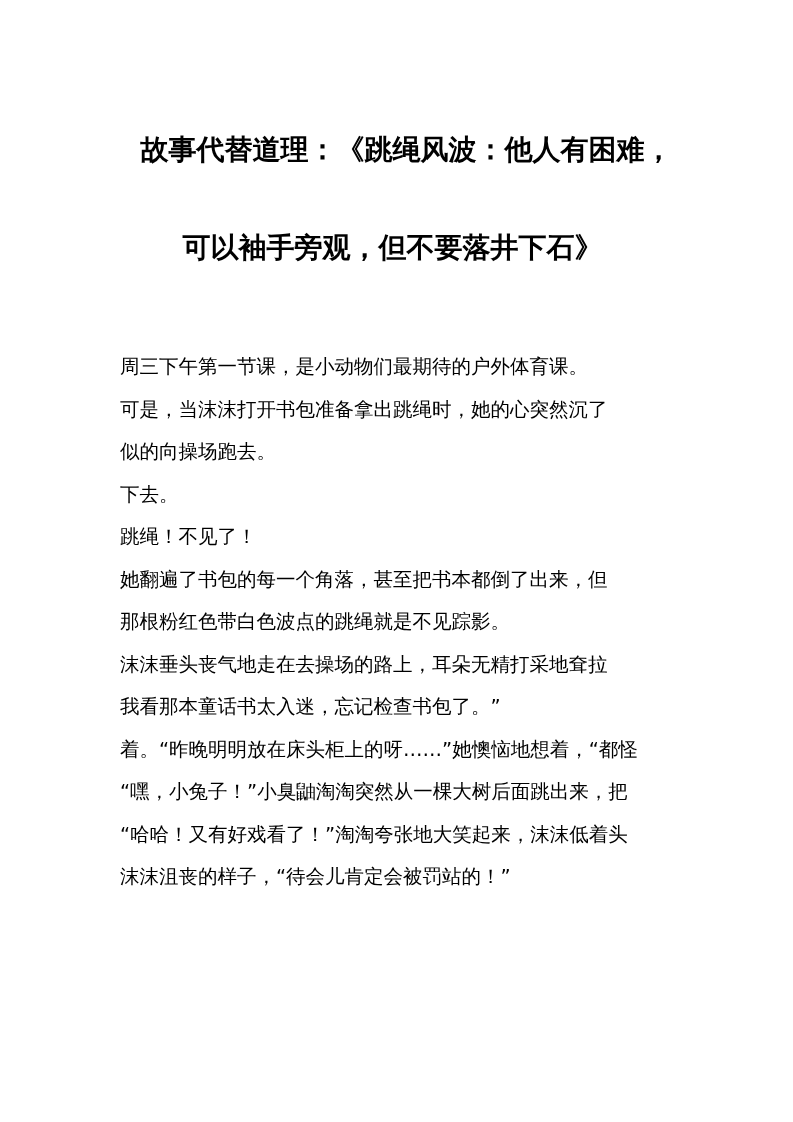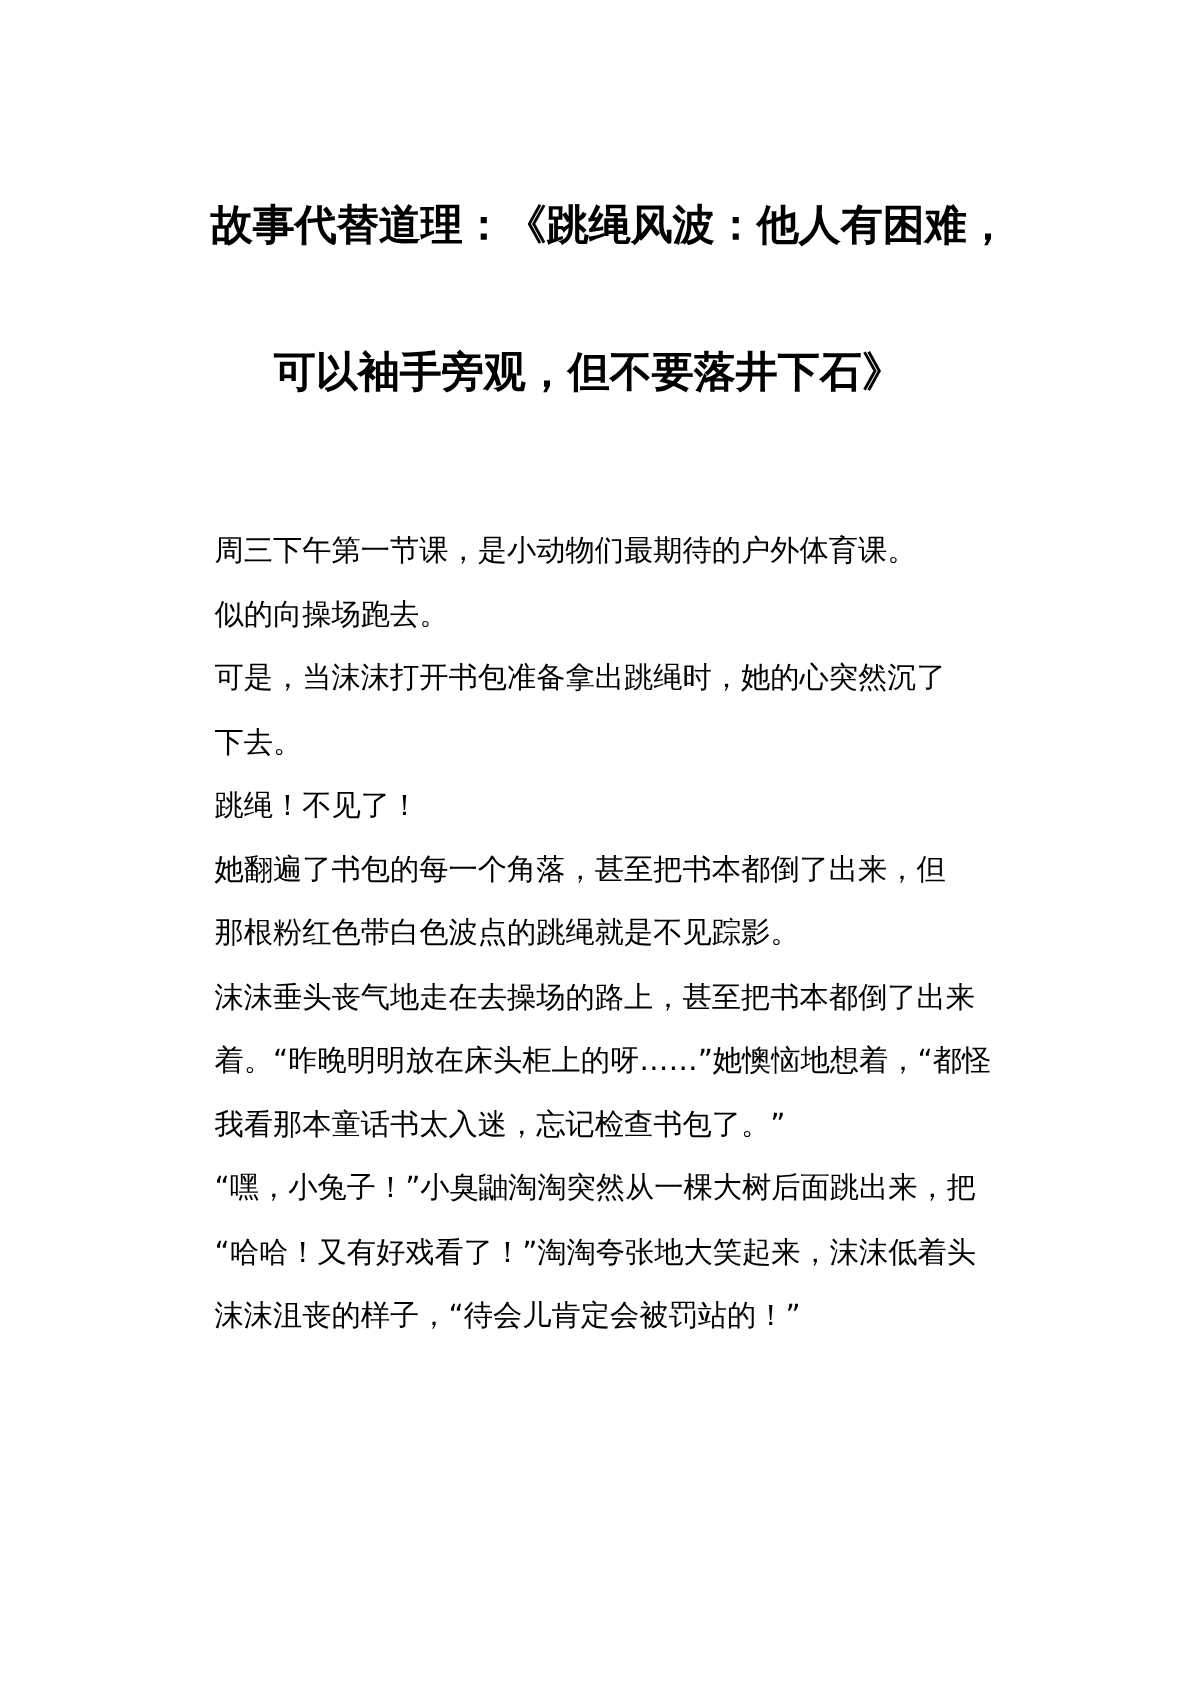--- a/index.html
+++ b/index.html
@@ -40,38 +40,37 @@
       left: 120px;
       top: 346px;
       width: 570px;
     }
     .line {
       font-size: 19.5px;
       line-height: 42.5px;
       height: 42.5px;
       white-space: nowrap;
       letter-spacing: 0px;
-      margin-left: 23px;
     }
   </style>
 </head>
 <body>
 
 <div class="page">
   <div class="title-line l1">故事代替道理：《跳绳风波：他人有困难，</div>
   <div class="title-line l2">可以袖手旁观，但不要落井下石》</div>
 
   <div class="body">
     <div class="line">周三下午第一节课，是小动物们最期待的户外体育课。</div>
+    <div class="line">可是，当沫沫打开书包准备拿出跳绳时，她的心突然沉了</div>
     <div class="line">似的向操场跑去。</div>
-    <div class="line">可是，当沫沫打开书包准备拿出跳绳时，她的心突然沉了</div>
     <div class="line">下去。</div>
     <div class="line">跳绳！不见了！</div>
     <div class="line">她翻遍了书包的每一个角落，甚至把书本都倒了出来，但</div>
     <div class="line">那根粉红色带白色波点的跳绳就是不见踪影。</div>
-    <div class="line">沫沫垂头丧气地走在去操场的路上，甚至把书本都倒了出来</div>
+    <div class="line">沫沫垂头丧气地走在去操场的路上，耳朵无精打采地耷拉</div>
+    <div class="line">我看那本童话书太入迷，忘记检查书包了。”</div>
     <div class="line">着。“昨晚明明放在床头柜上的呀……”她懊恼地想着，“都怪</div>
-    <div class="line">我看那本童话书太入迷，忘记检查书包了。”</div>
     <div class="line">“嘿，小兔子！”小臭鼬淘淘突然从一棵大树后面跳出来，把</div>
     <div class="line">“哈哈！又有好戏看了！”淘淘夸张地大笑起来，沫沫低着头</div>
     <div class="line">沫沫沮丧的样子，“待会儿肯定会被罚站的！”</div>
   </div>
 </div>
 
 </body></html>

